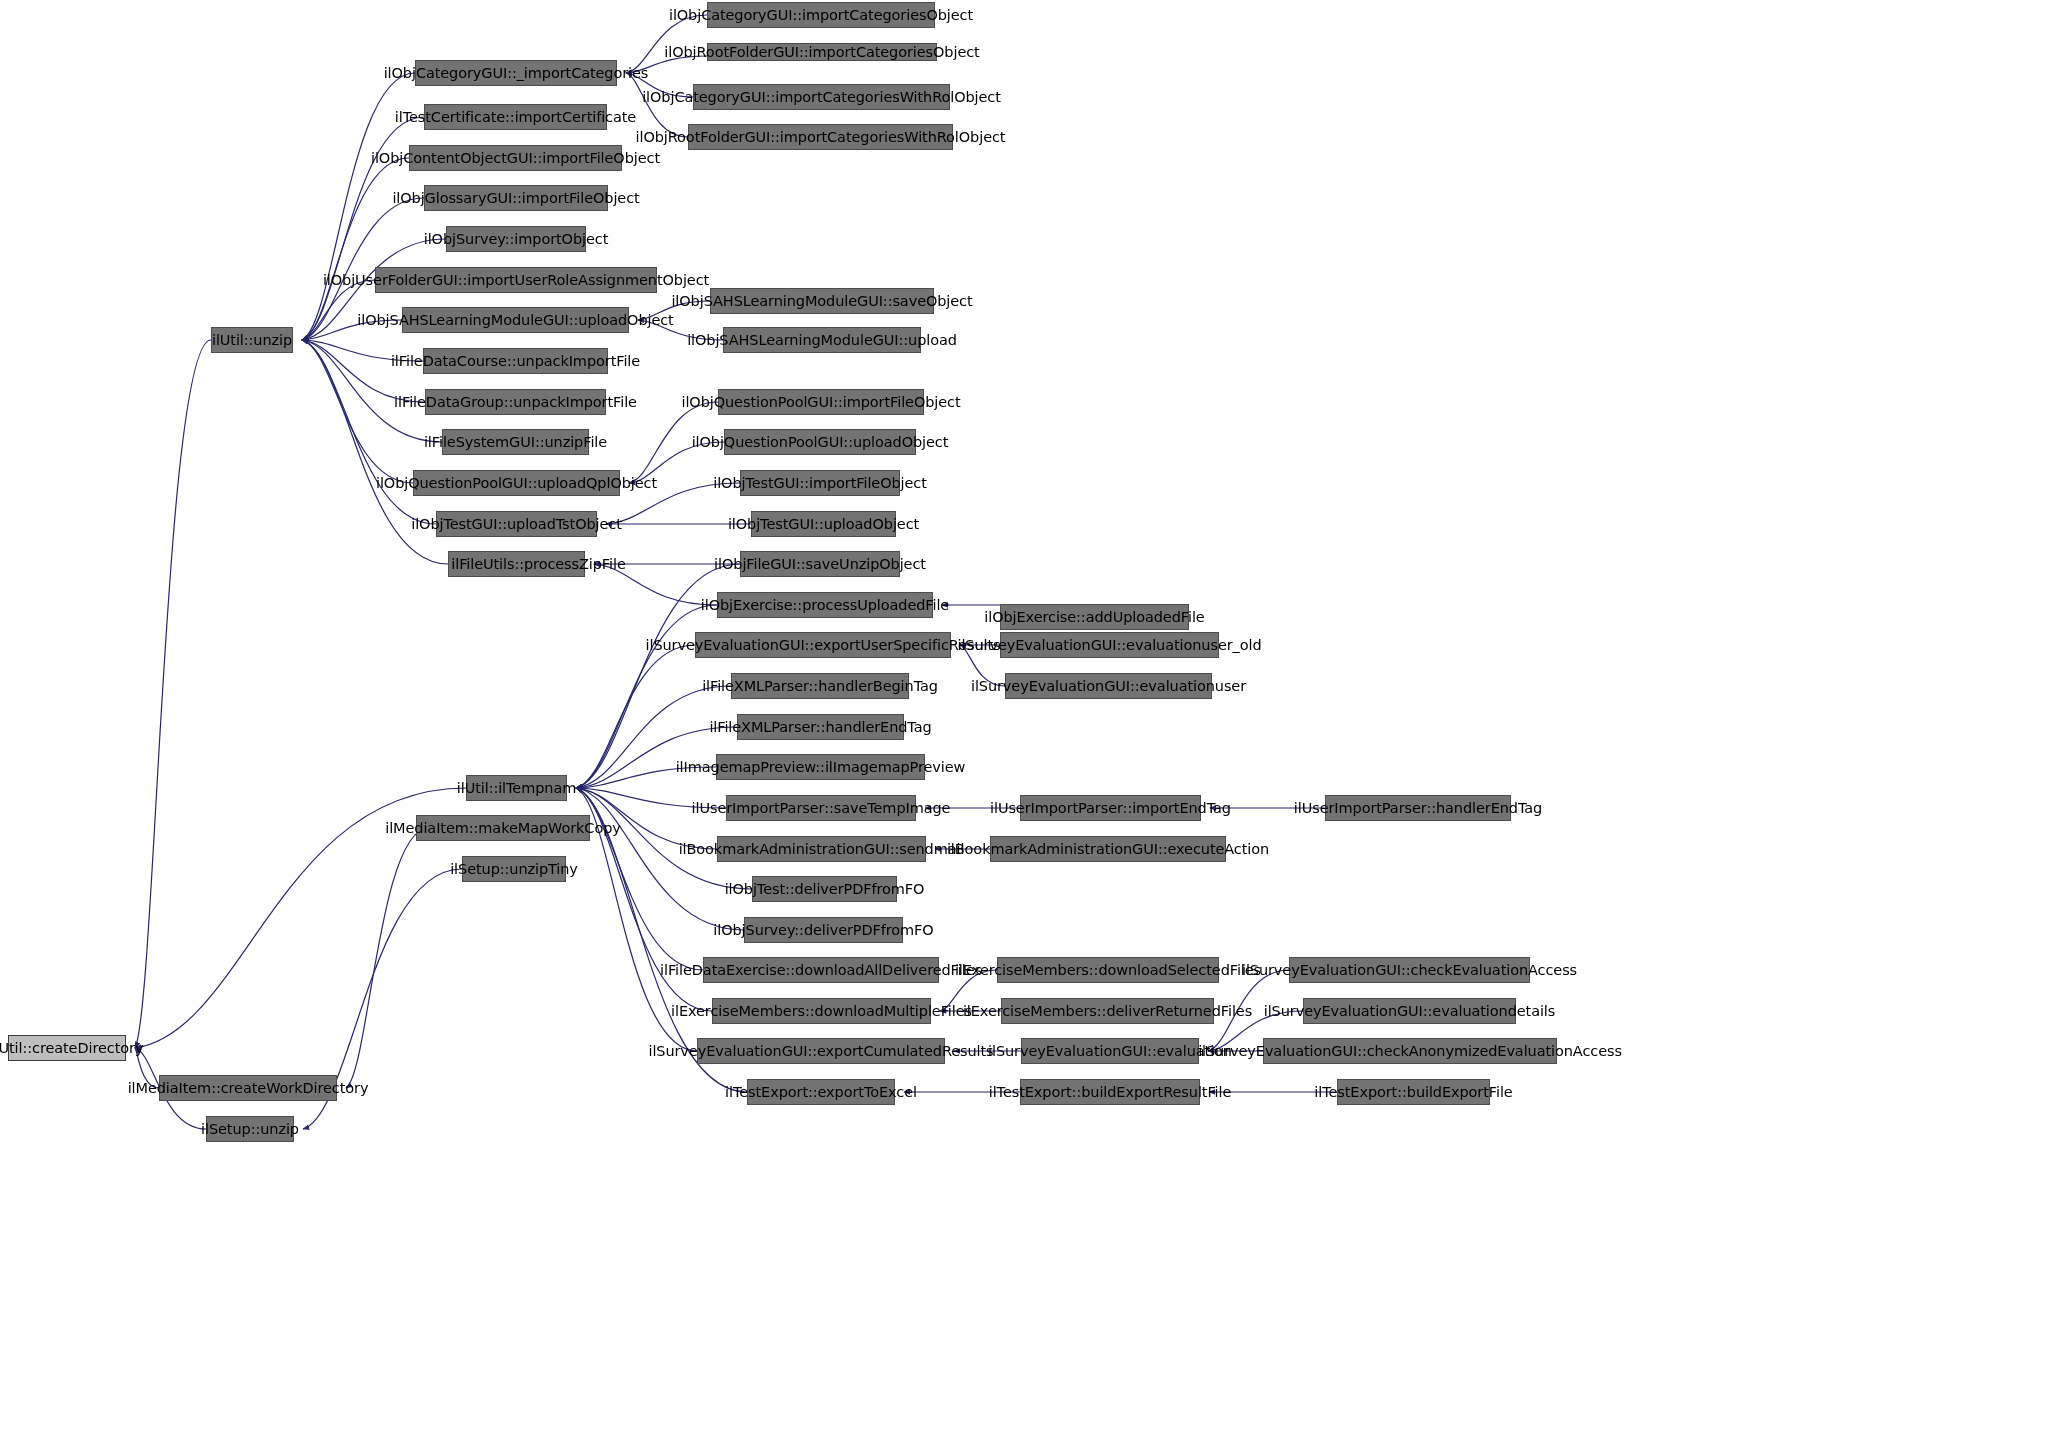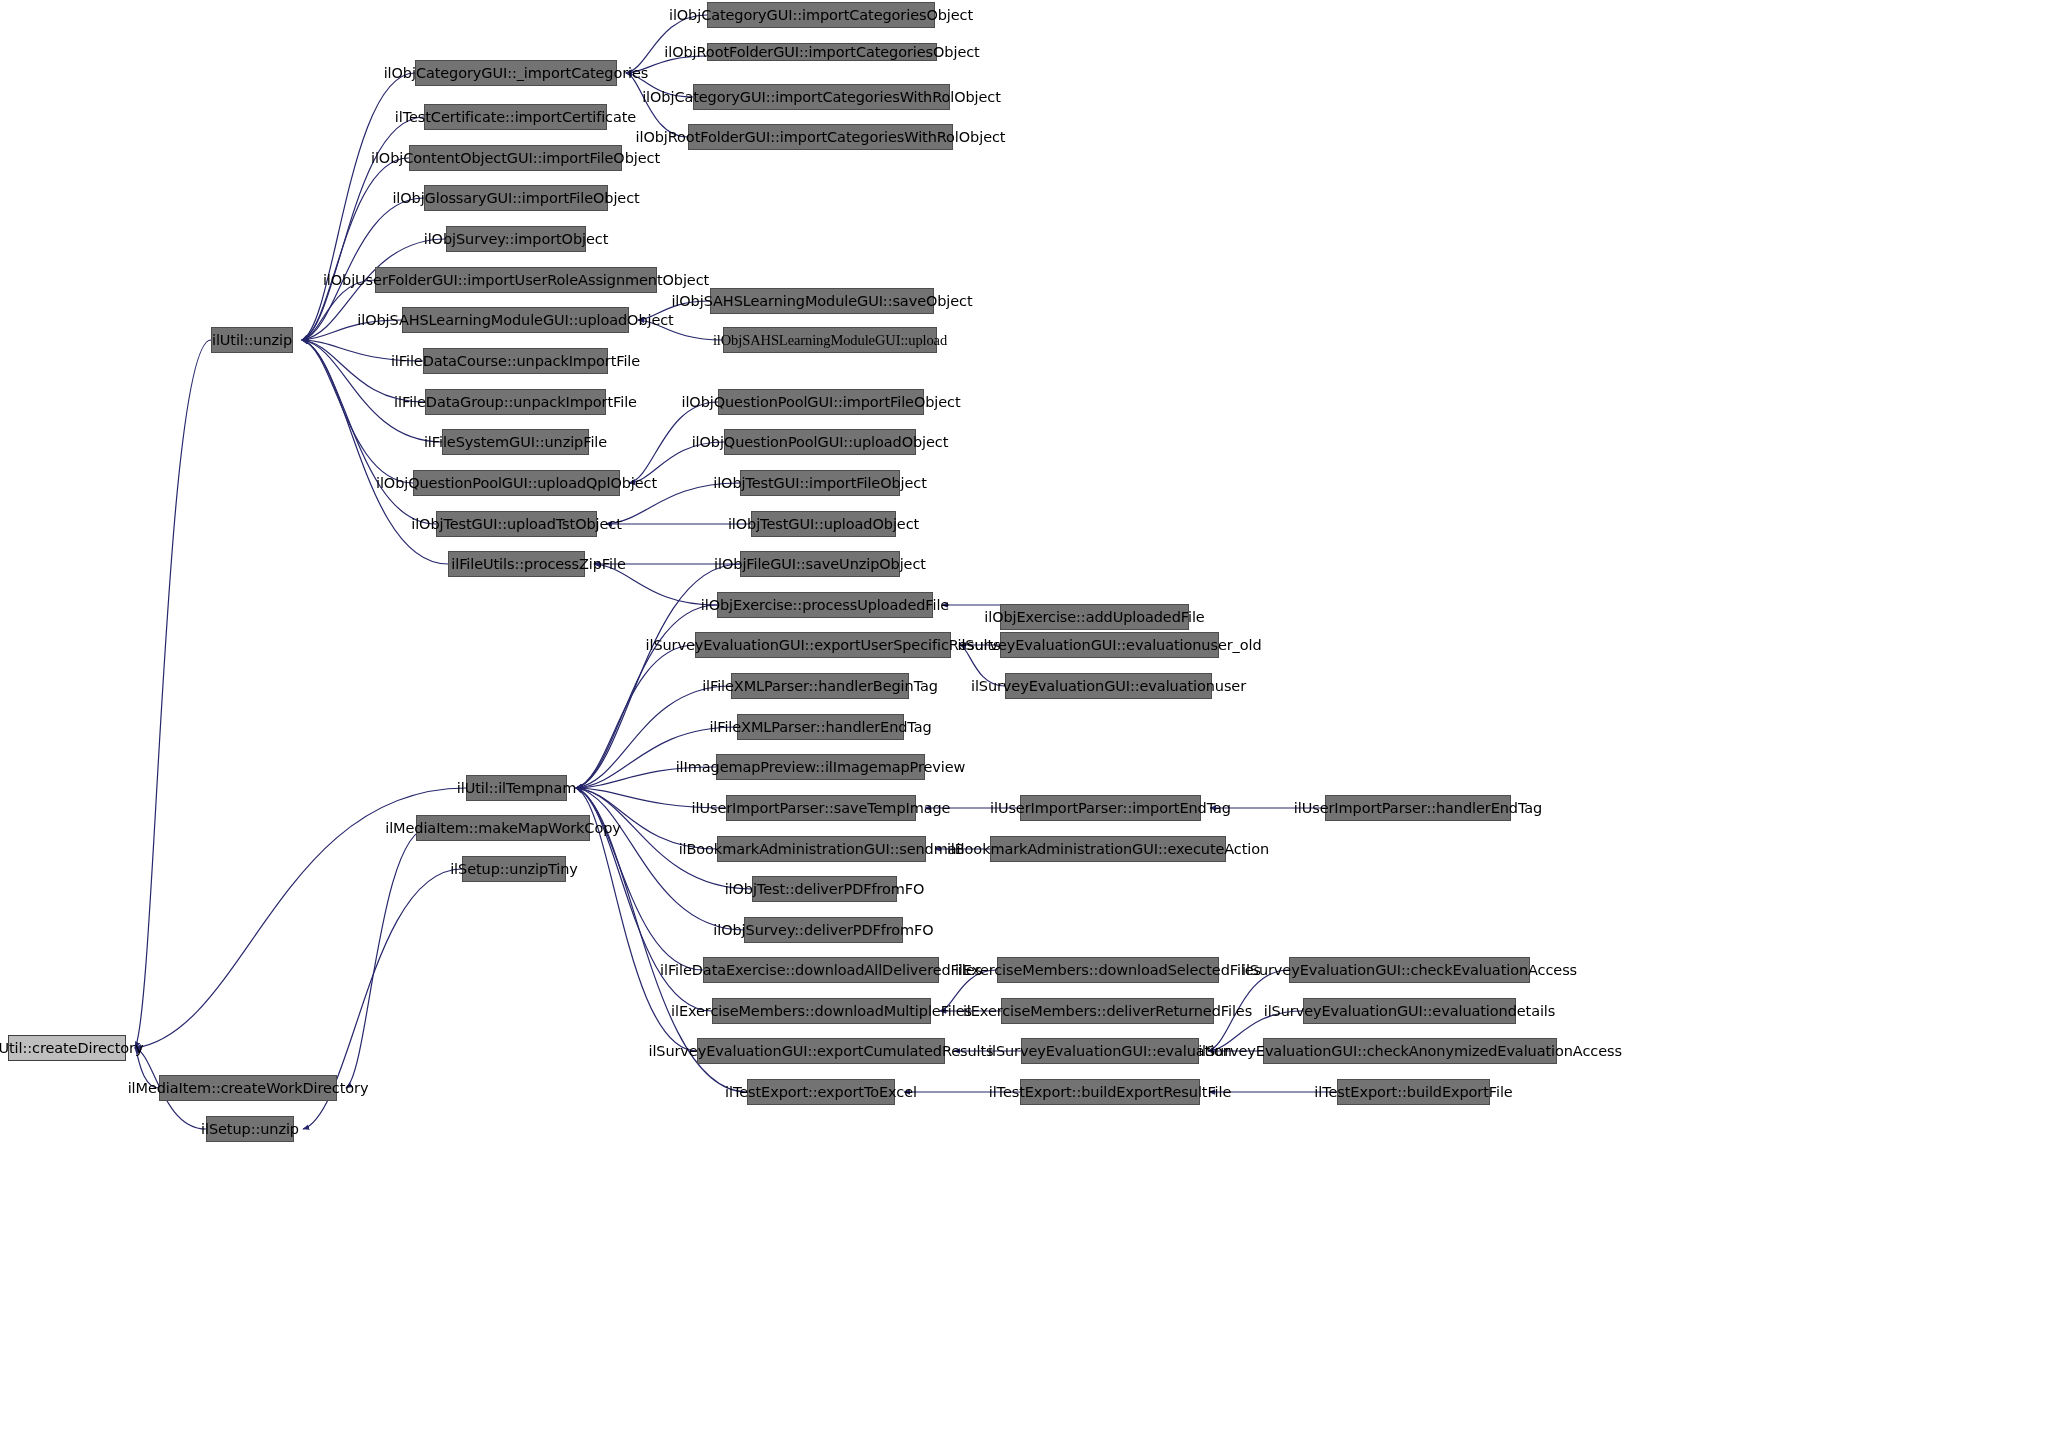--- a/index.html
+++ b/index.html
@@ -136,21 +136,21 @@
       <div class="node thin" style="left: 436px; top: 511px; width: 161px; height: 26px;">ilObjTestGUI::uploadTstObject</div>
       <div class="node thin" style="left: 448px; top: 551px; width: 137px; height: 26px; padding-left: 44px;">ilFileUtils::processZipFile</div>
       <div class="node thin" style="left: 466px; top: 775px; width: 101px; height: 26px;">ilUtil::ilTempnam</div>
       <div class="node thin" style="left: 416px; top: 815px; width: 174px; height: 26px;">ilMediaItem::makeMapWorkCopy</div>
       <div class="node thin" style="left: 462px; top: 856px; width: 104px; height: 26px;">ilSetup::unzipTiny</div>
       <div class="node thin" style="left: 707px; top: 2px; width: 228px; height: 26px;">ilObjCategoryGUI::importCategoriesObject</div>
       <div class="node thin" style="left: 707px; top: 43px; width: 230px; height: 18px;">ilObjRootFolderGUI::importCategoriesObject</div>
       <div class="node thin" style="left: 693px; top: 84px; width: 257px; height: 26px;">ilObjCategoryGUI::importCategoriesWithRolObject</div>
       <div class="node thin" style="left: 688px; top: 124px; width: 265px; height: 26px;">ilObjRootFolderGUI::importCategoriesWithRolObject</div>
       <div class="node thin" style="left: 710px; top: 288px; width: 224px; height: 26px;">ilObjSAHSLearningModuleGUI::saveObject</div>
-      <div class="node thin" style="left: 723px; top: 327px; width: 214px; height: 26px; font-family: Liberation Serif, serif;">ilObjSAHSLearningModuleGUI::upload</div>
+      <div class="node thin" style="left: 723px; top: 327px; width: 198px; height: 26px;">ilObjSAHSLearningModuleGUI::upload</div>
       <div class="node thin" style="left: 718px; top: 389px; width: 206px; height: 26px;">ilObjQuestionPoolGUI::importFileObject</div>
       <div class="node thin" style="left: 724px; top: 429px; width: 192px; height: 26px;">ilObjQuestionPoolGUI::uploadObject</div>
       <div class="node thin" style="left: 740px; top: 470px; width: 160px; height: 26px;">ilObjTestGUI::importFileObject</div>
       <div class="node thin" style="left: 751px; top: 511px; width: 145px; height: 26px;">ilObjTestGUI::uploadObject</div>
       <div class="node thin" style="left: 740px; top: 551px; width: 160px; height: 26px;">ilObjFileGUI::saveUnzipObject</div>
       <div class="node thin" style="left: 717px; top: 592px; width: 216px; height: 26px;">ilObjExercise::processUploadedFile</div>
       <div class="node thin" style="left: 695px; top: 632px; width: 256px; height: 26px;">ilSurveyEvaluationGUI::exportUserSpecificResults</div>
       <div class="node thin" style="left: 731px; top: 673px; width: 178px; height: 26px;">ilFileXMLParser::handlerBeginTag</div>
       <div class="node thin" style="left: 737px; top: 714px; width: 167px; height: 26px;">ilFileXMLParser::handlerEndTag</div>
       <div class="node thin" style="left: 716px; top: 754px; width: 209px; height: 26px;">ilImagemapPreview::ilImagemapPreview</div>

